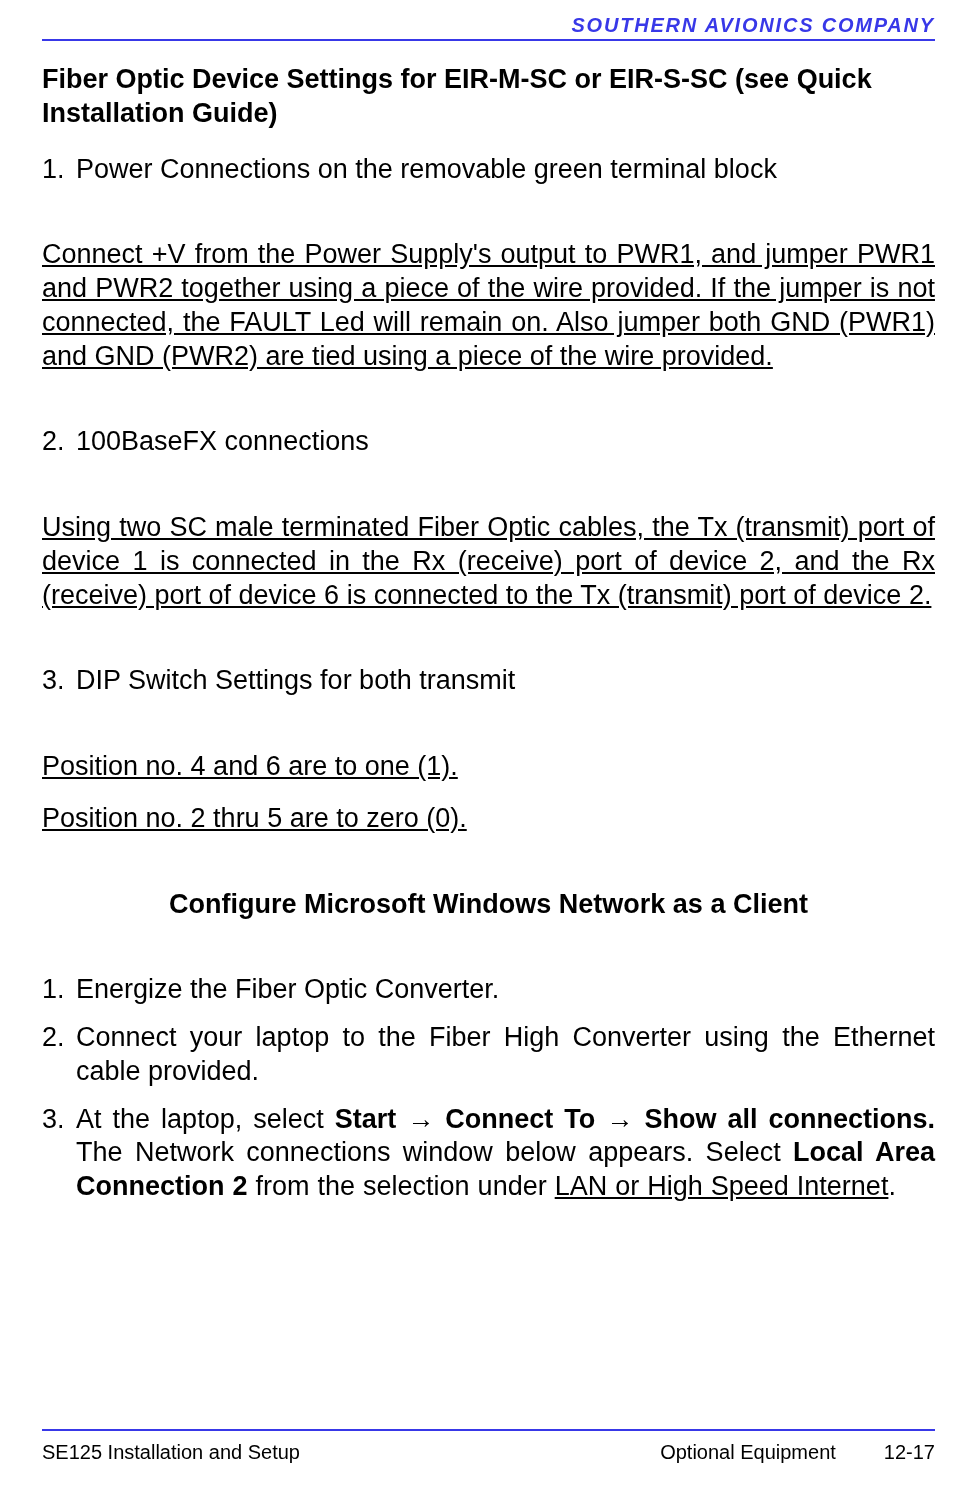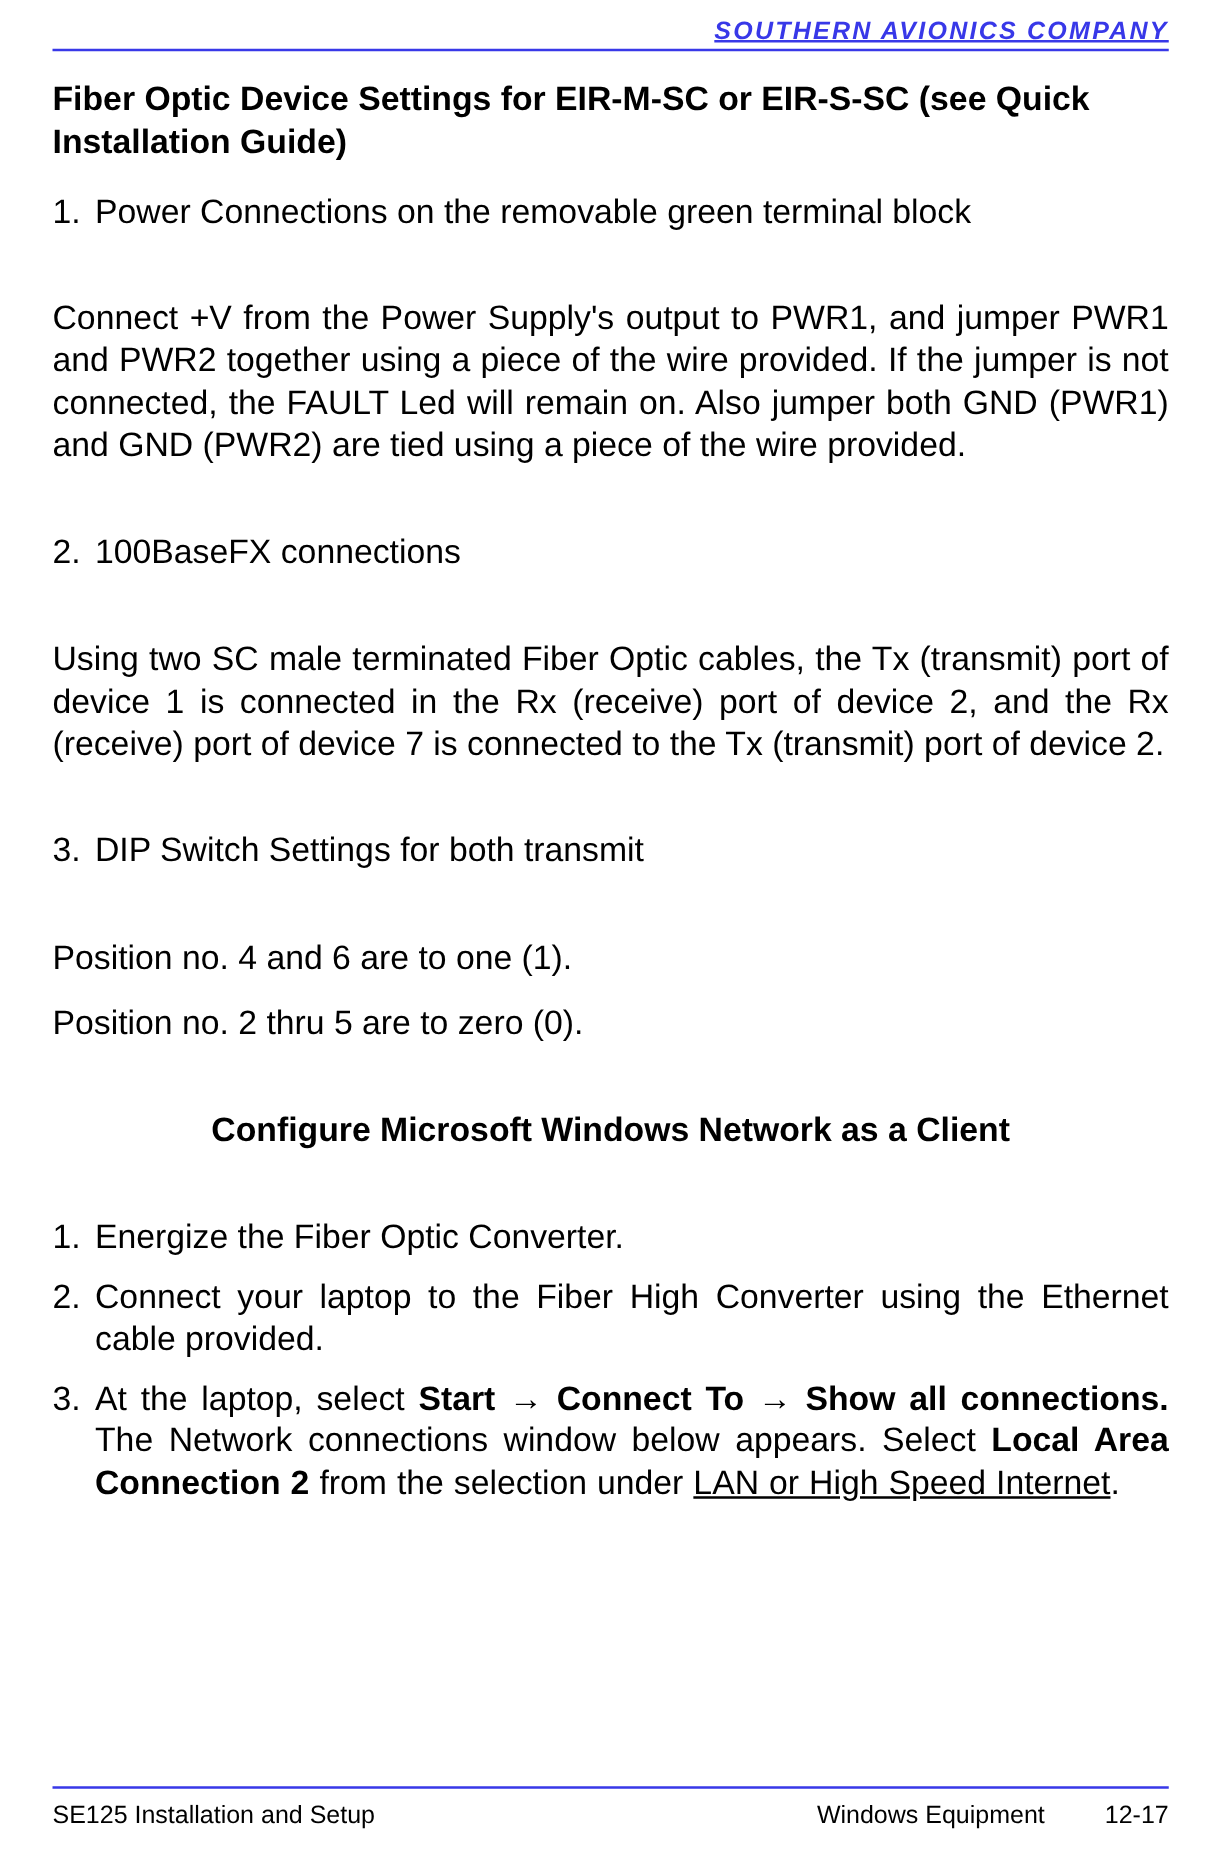--- a/index.html
+++ b/index.html
@@ -16,40 +16,40 @@
       padding-bottom: 2px;
       text-align: right;
     }
     .header-company {
       font-family: Arial, Helvetica, sans-serif;
       font-weight: bold;
       font-style: italic;
       color: #3838e8;
       letter-spacing: 1.8px;
       font-size: 20px;
-      text-decoration: underline;
     }
     .content {
       padding-top: 22px;
       font-size: 27px;
       line-height: 1.25;
     }
     .section-head {
       font-weight: bold;
       margin-bottom: 22px;
     }
     .num-item {
       display: flex;
       margin-bottom: 52px;
     }
     .num-item .num { width: 34px; flex-shrink: 0; }
     .num-item .txt { flex: 1; text-align: justify; }
     .para {
       text-align: justify;
       margin-bottom: 52px;
+      text-decoration: underline;
     }
     .para-short { margin-bottom: 18px; }
     .gap-lg { }
     .section-head2 {
       font-weight: bold;
       margin-top: 30px;
       margin-bottom: 52px;
       text-align: center;
     }
     .num-item2 {
@@ -90,21 +90,21 @@
     <div class="txt">Power Connections on the removable green terminal block</div>
   </div>
 
   <div class="para">Connect +V from the Power Supply's output to PWR1, and jumper PWR1 and PWR2 together using a piece of the wire provided.  If the jumper is not connected, the FAULT Led will remain on.  Also jumper both GND (PWR1) and GND (PWR2) are tied using a piece of the wire provided.</div>
 
   <div class="num-item">
     <div class="num">2.</div>
     <div class="txt">100BaseFX connections</div>
   </div>
 
-  <div class="para">Using two SC male terminated Fiber Optic cables, the Tx (transmit) port of device 1 is connected in the Rx (receive) port of device 2, and the Rx (receive) port of device 7 is connected to the Tx (transmit) port of device 2.</div>
+  <div class="para">Using two SC male terminated Fiber Optic cables, the Tx (transmit) port of device 1 is connected in the Rx (receive) port of device 2, and the Rx (receive) port of device 6 is connected to the Tx (transmit) port of device 2.</div>
 
   <div class="num-item">
     <div class="num">3.</div>
     <div class="txt">DIP Switch Settings for both transmit</div>
   </div>
 
   <div class="para para-short">Position no. 4 and 6 are to one (1).</div>
   <div class="para gap-lg">Position no. 2 thru 5 are to zero (0).</div>
 
   <div class="section-head2">Configure Microsoft Windows Network as a Client</div>
@@ -124,16 +124,16 @@
     <div class="txt" style="word-spacing:0.5px;">
       <span>At the laptop, select </span><span class="b">Start </span><span class="b arrow">→</span><span class="b"> Connect To </span><span class="b arrow">→</span><span class="b"> Show all connections.</span><span>   The Network connections window below appears.  Select </span><span class="b">Local Area Connection 2</span><span> from the selection under </span><span class="u">LAN or High Speed Internet</span><span>.</span>
     </div>
   </div>
 
 </div>
 
 <div class="footer">
   <div>SE125 Installation and Setup</div>
   <div class="right">
-    <div>Windows Equipment</div>
+    <div>Optional Equipment</div>
     <div>12-17</div>
   </div>
 </div>
 
 </body></html>

